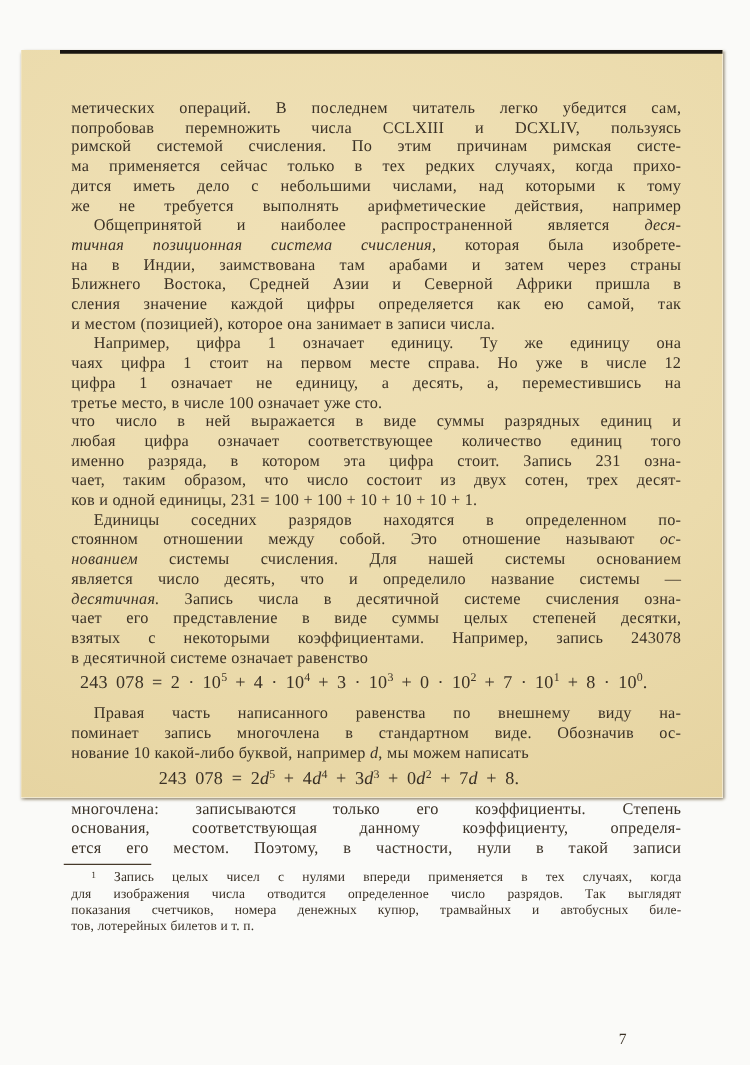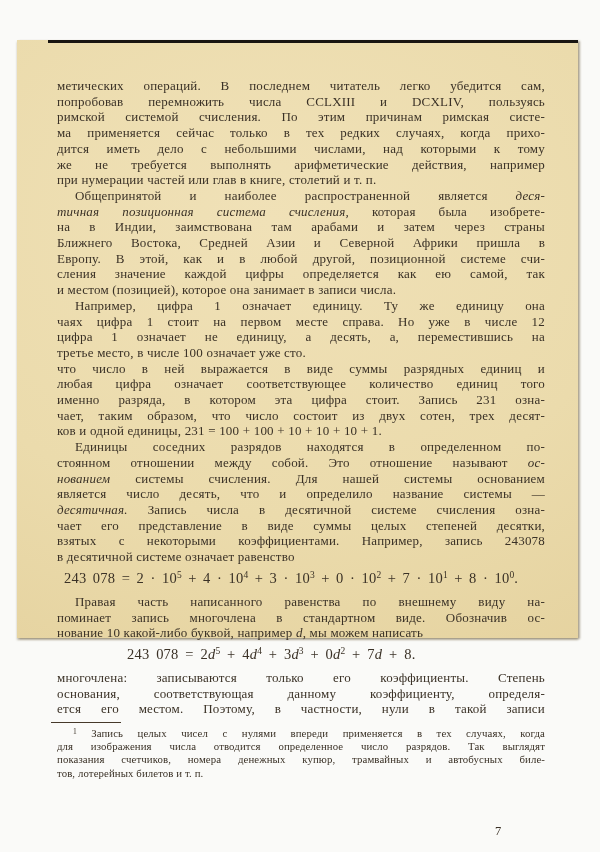--- a/index.html
+++ b/index.html
@@ -46,28 +46,26 @@
 <div class="page">
   <div class="top-strip"></div>
   <div class="text-col">
       <div class="para">
         <div class="line">метических операций. В последнем читатель легко убедится сам,</div>
         <div class="line">попробовав перемножить числа CCLXIII и DCXLIV, пользуясь</div>
         <div class="line">римской системой счисления. По этим причинам римская систе-</div>
         <div class="line">ма применяется сейчас только в тех редких случаях, когда прихо-</div>
         <div class="line">дится иметь дело с небольшими числами, над которыми к тому</div>
         <div class="line">же не требуется выполнять арифметические действия, например</div>
-        <div class="line last">при нумерации частей или глав в книге, столетий и т. п.</div>
       </div>
       <div class="para">
         <div class="line indent">Общепринятой и наиболее распространенной является <span class="it">деся-</span></div>
         <div class="line"><span class="it">тичная позиционная система счисления,</span> которая была изобрете-</div>
         <div class="line">на в Индии, заимствована там арабами и затем через страны</div>
         <div class="line">Ближнего Востока, Средней Азии и Северной Африки пришла в</div>
-        <div class="line">Европу. В этой, как и в любой другой, позиционной системе счи-</div>
         <div class="line">сления значение каждой цифры определяется как ею самой, так</div>
         <div class="line last">и местом (позицией), которое она занимает в записи числа.</div>
       </div>
       <div class="para">
         <div class="line indent">Например, цифра 1 означает единицу. Ту же единицу она</div>
         <div class="line">чаях цифра 1 стоит на первом месте справа. Но уже в числе 12</div>
         <div class="line">цифра 1 означает не единицу, а десять, а, переместившись на</div>
         <div class="line last">третье место, в числе 100 означает уже сто.</div>
       </div>
       <div class="para">

